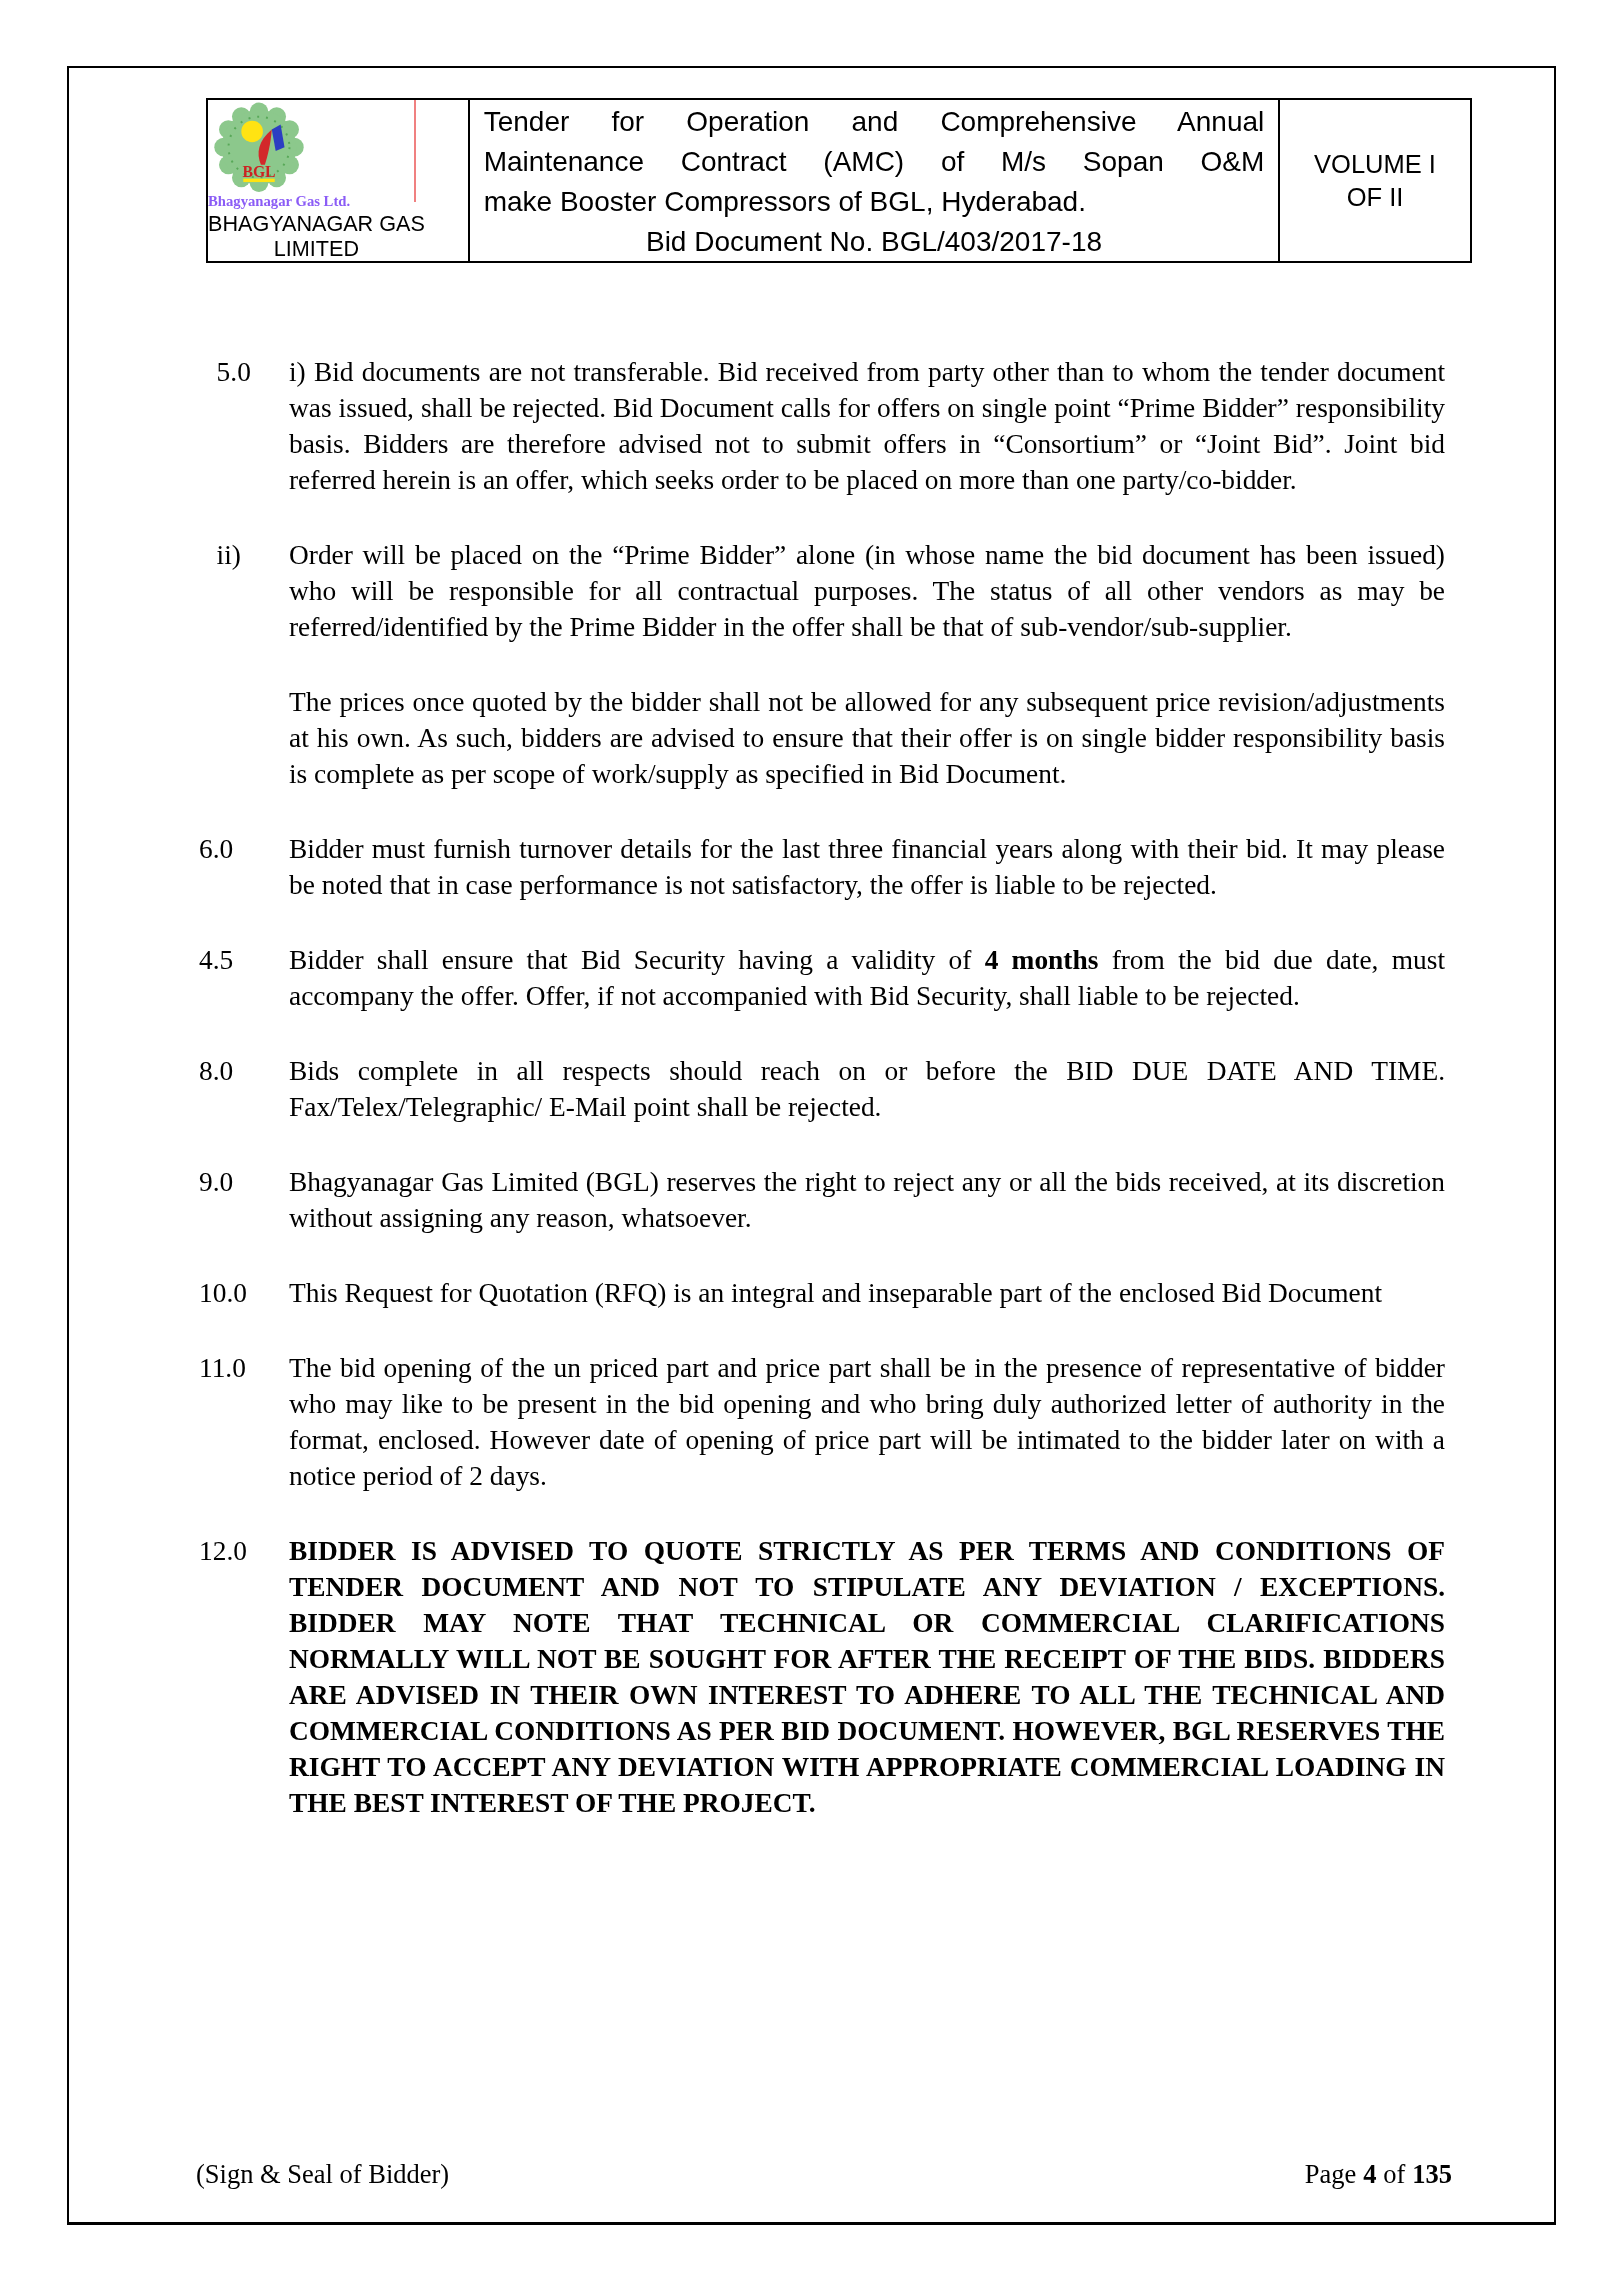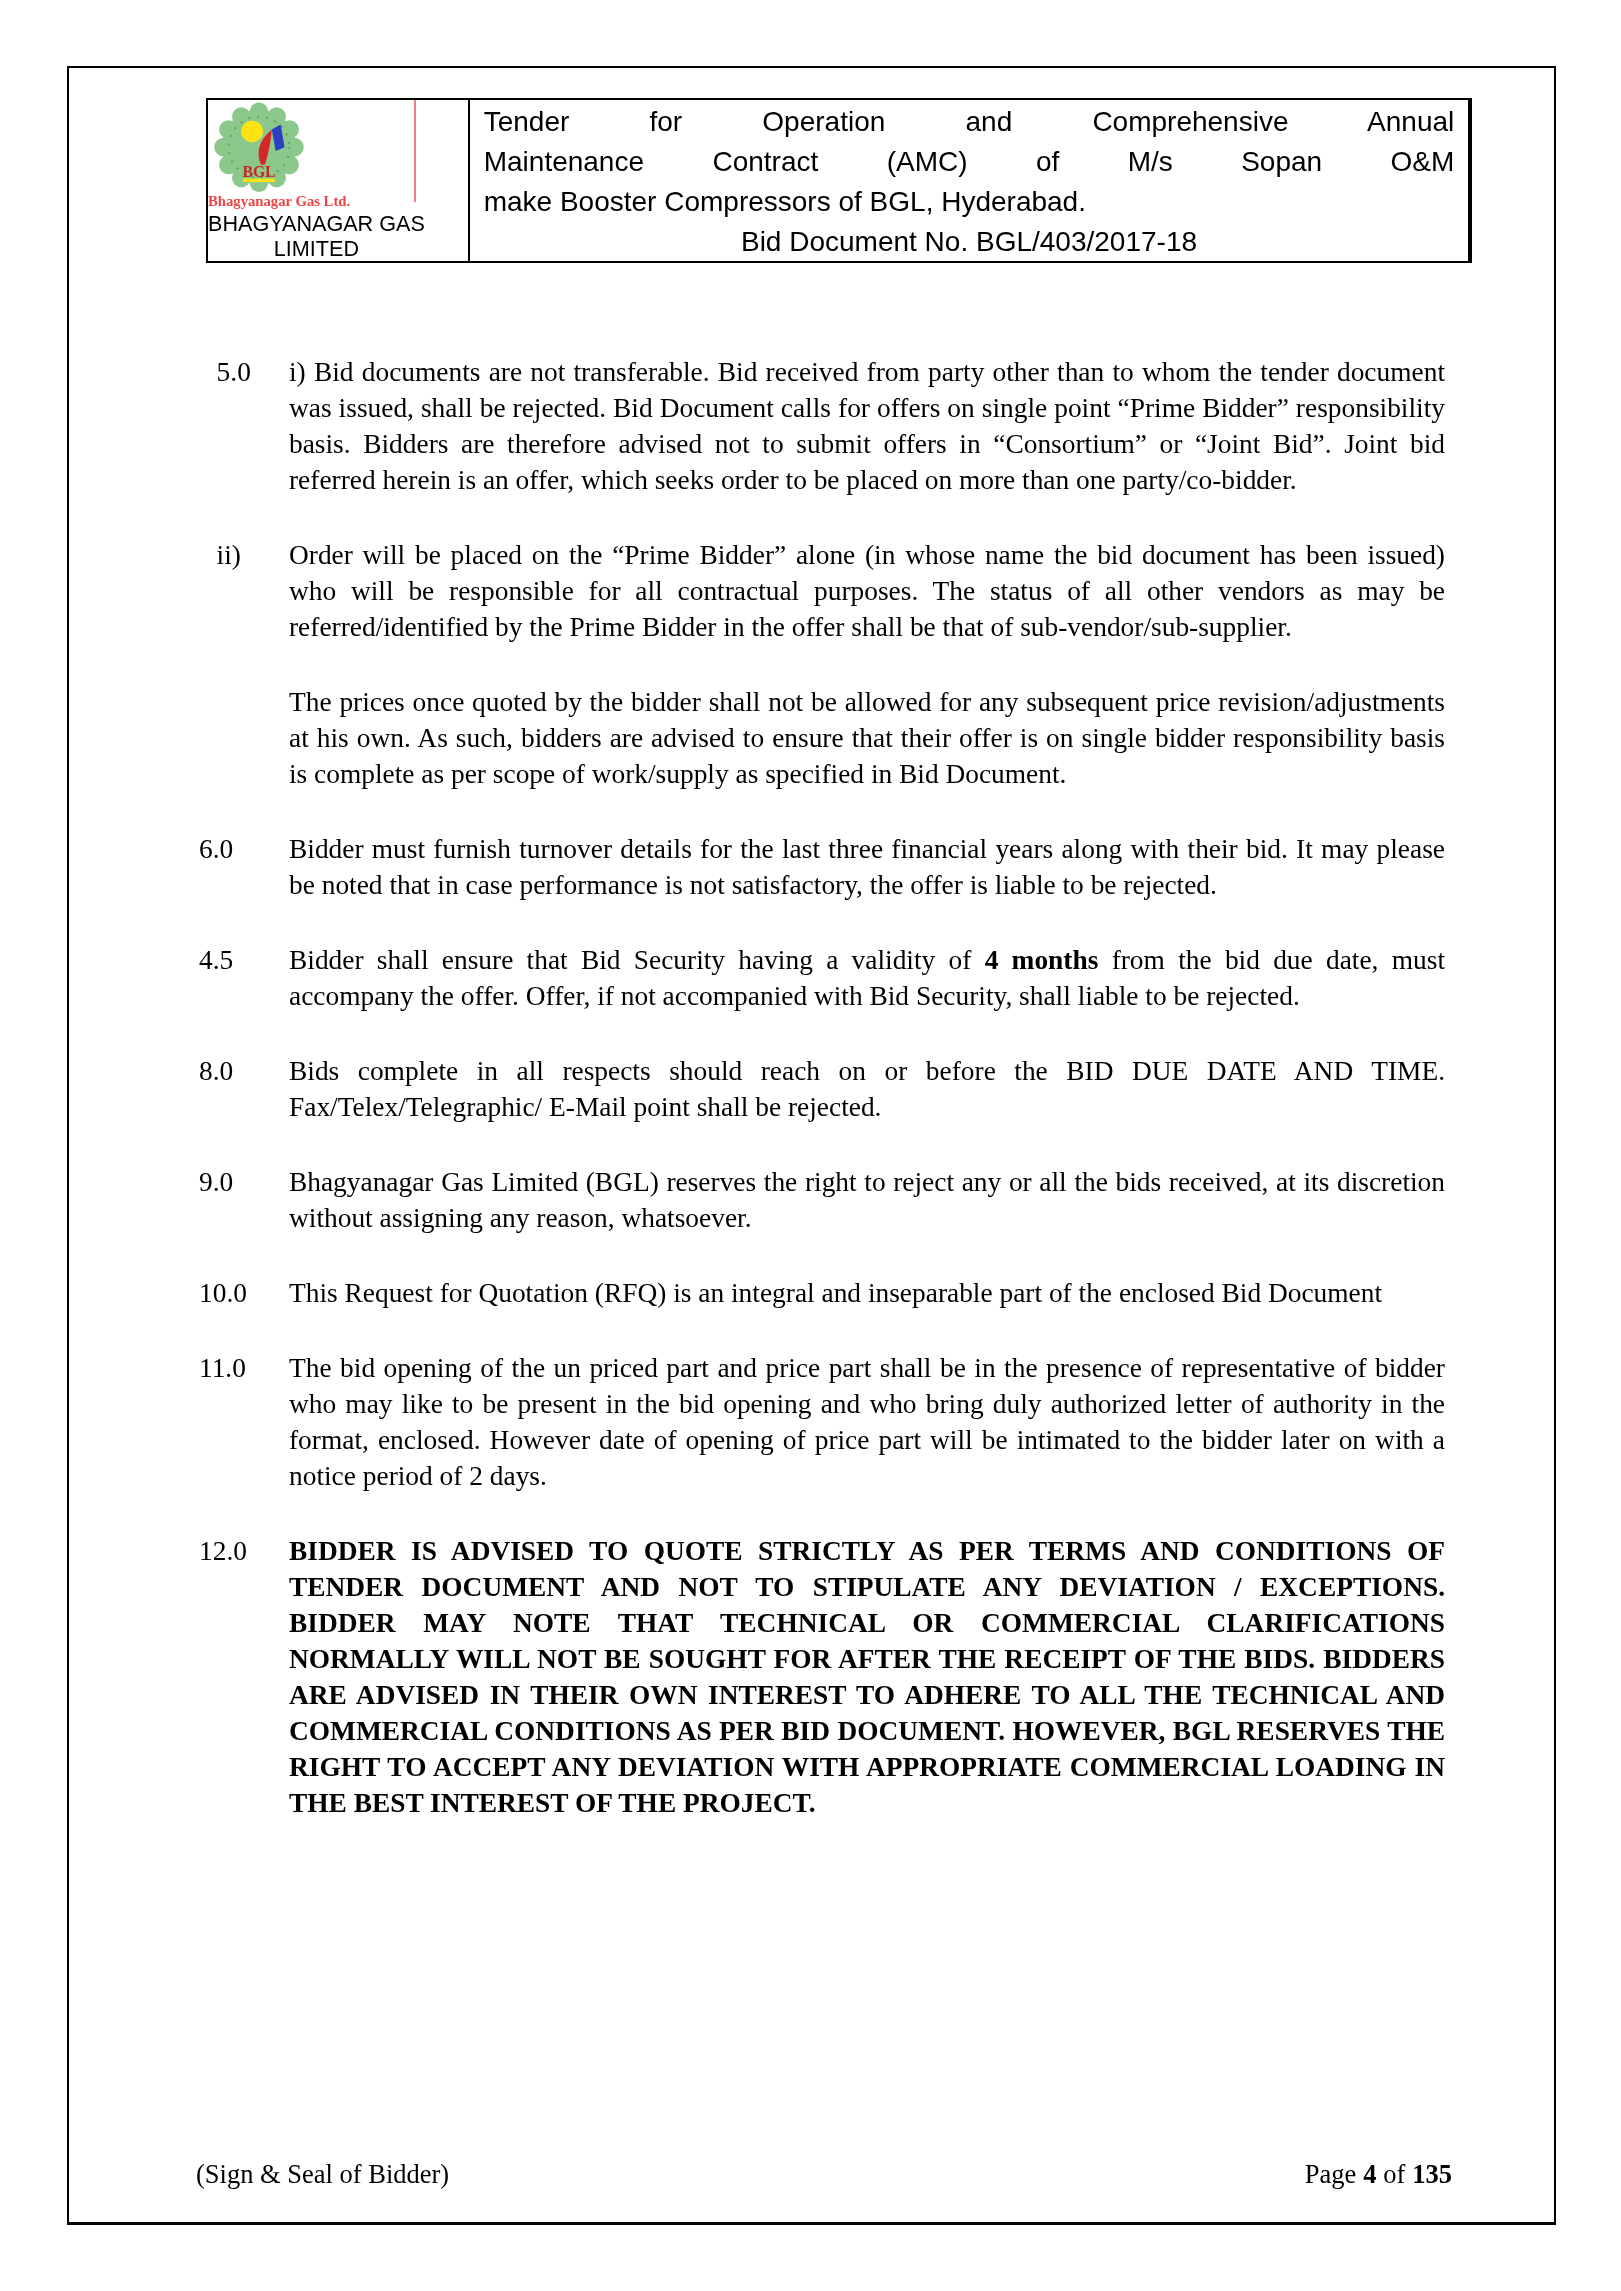--- a/index.html
+++ b/index.html
@@ -14,21 +14,21 @@
   }
   
   .header {
     position:absolute; left:206px; top:98px; width:1266px; height:165px;
     display:flex; border:2px solid #000; box-sizing:border-box; background:#fff;
   }
   .logo-cell { width:260px; flex:none; border-right:2px solid #000; position:relative;
     display:flex; flex-direction:column; align-items:flex-start; }
   .red-line { position:absolute; left:206px; top:0; width:2px; height:102px; background:#f08080; }
   .logo-svg { display:block; margin-top:2px; }
-  .logo-caption { text-align:center; color:#ef4444; font-size:14.7px; font-weight:bold;
+  .logo-caption { text-align:center; color:#8b5cf6; font-size:14.7px; font-weight:bold;
     line-height:15.7px; margin-top:-2px; }
   .org-name { text-align:center; font-family:"Liberation Sans", sans-serif;
     font-size:21.6px; line-height:24.5px; margin-top:2px; }
   .title-cell { flex:1; border-right:2px solid #000; box-sizing:border-box;
     padding:2px 13.7px 0 13.7px; font-family:"Liberation Sans", sans-serif;
     font-size:28px; line-height:40px; }
   .t-line { white-space:nowrap; }
   .t-line.just { white-space:normal; text-align:justify; text-align-last:justify; }
   .t-line.center { text-align:center; white-space:normal; }
   .volume-cell { width:190px; flex:none; display:flex; flex-direction:column;
@@ -86,20 +86,24 @@
       </div>
     </div>
 
     <div class="title-cell">
       <div class="t-line just">Tender for Operation and Comprehensive Annual</div>
       <div class="t-line just">Maintenance Contract (AMC) of M/s Sopan O&amp;M</div>
       <div class="t-line">make Booster Compressors of BGL, Hyderabad.</div>
       <div class="t-line center">Bid Document No. BGL/403/2017-18</div>
     </div>
 
+    <div class="volume-cell">
+      <div>VOLUME I</div>
+      <div>OF II</div>
+    </div>
   </div>
 
   <div class="items">
 
     <div class="item">
       <div class="num indent">5.0</div>
       <div class="text">i) Bid documents are not transferable. Bid received from party other than to whom the tender document was issued, shall be rejected. Bid Document calls for offers on single point “Prime Bidder” responsibility basis. Bidders are therefore advised not to submit offers in “Consortium” or “Joint Bid”. Joint bid referred herein is an offer, which seeks order to be placed on more than one party/co-bidder.</div>
     </div>
 
     <div class="item">

